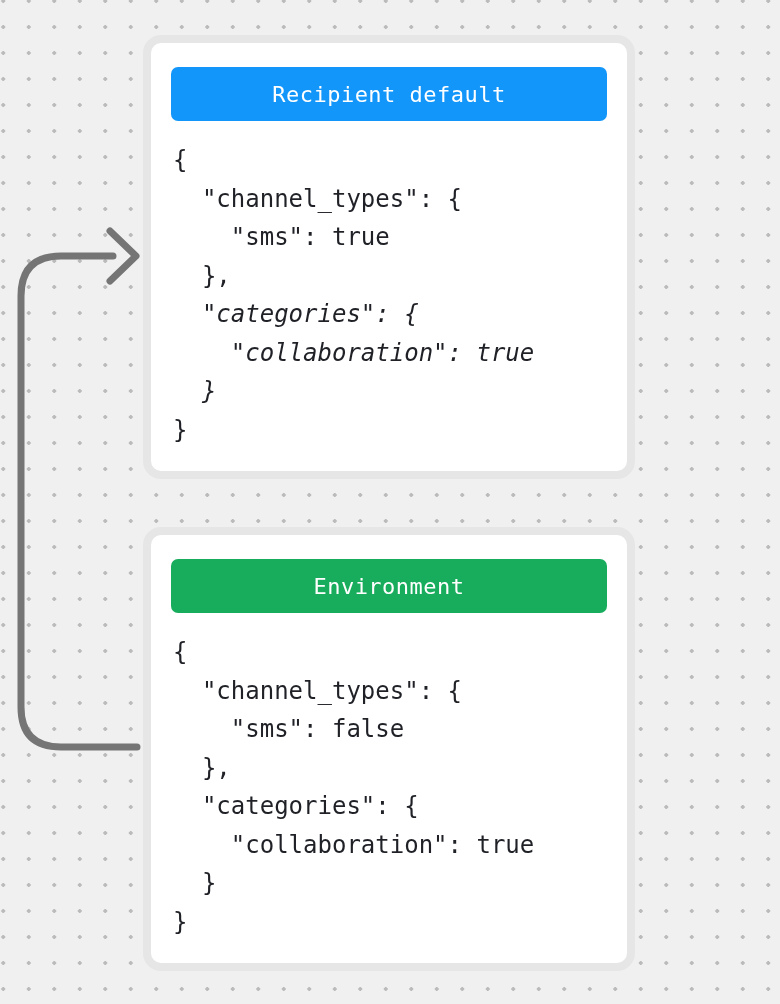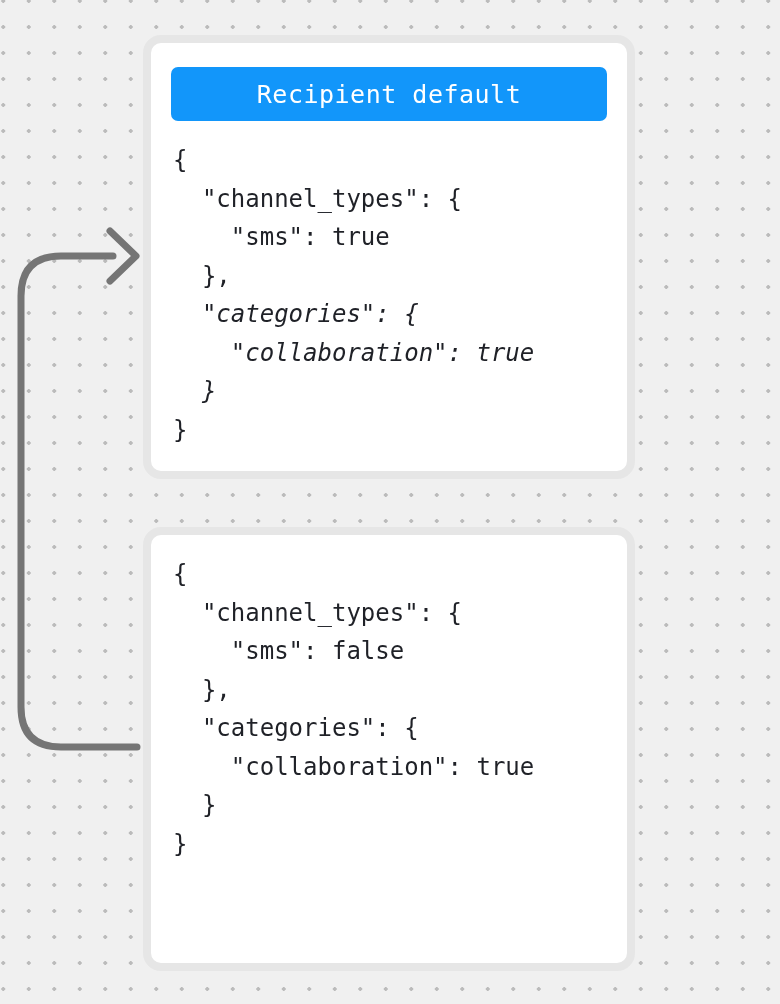--- a/index.html
+++ b/index.html
@@ -30,21 +30,21 @@
   .card.top { top: 35px; }
   .card.bottom { top: 527px; }
   .card-header {
     margin: 24px 20px 0 20px;
     height: 54px;
     border-radius: 7px;
     display: flex;
     align-items: center;
     justify-content: center;
     color: #FFFFFF;
-    font-size: 25px;
+    font-size: 22px;
     letter-spacing: 0.5px;
   }
   .code-block {
     margin: 20px 0 0 22px;
   }
   .code-line {
     white-space: pre;
     height: 38.5px;
     line-height: 38.5px;
     font-size: 24px;
@@ -78,20 +78,23 @@
     <div class="code-line">    "sms": true</div>
     <div class="code-line">  },</div>
     <div class="code-line italic">  "categories": {</div>
     <div class="code-line italic">    "collaboration": true</div>
     <div class="code-line italic">  }</div>
     <div class="code-line">}</div>
   </div>
 </div>
 
 <div class="card bottom">
+  <div class="card-header" style="background: rgb(24, 172, 93);">
+    <span>Environment</span>
+  </div>
   <div class="code-block">
     <div class="code-line">{</div>
     <div class="code-line">  "channel_types": {</div>
     <div class="code-line">    "sms": false</div>
     <div class="code-line">  },</div>
     <div class="code-line">  "categories": {</div>
     <div class="code-line">    "collaboration": true</div>
     <div class="code-line">  }</div>
     <div class="code-line">}</div>
   </div>

